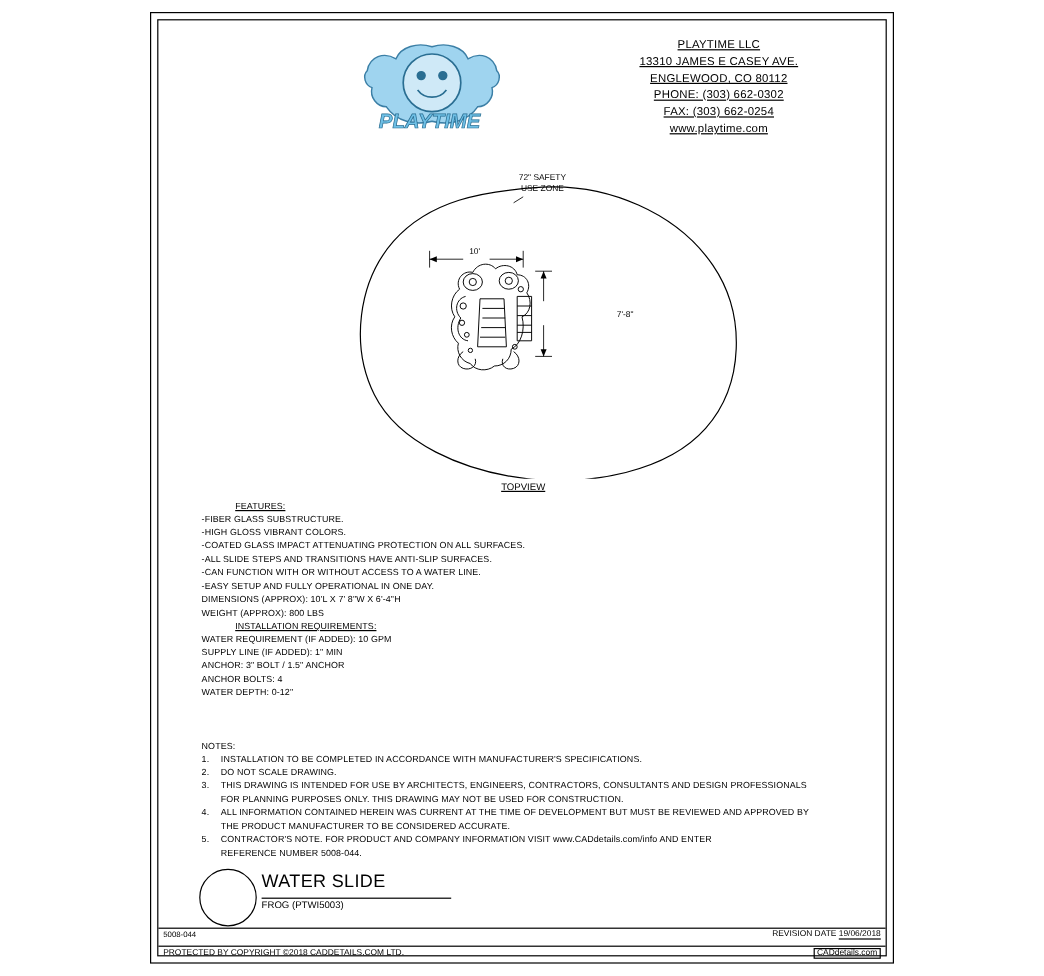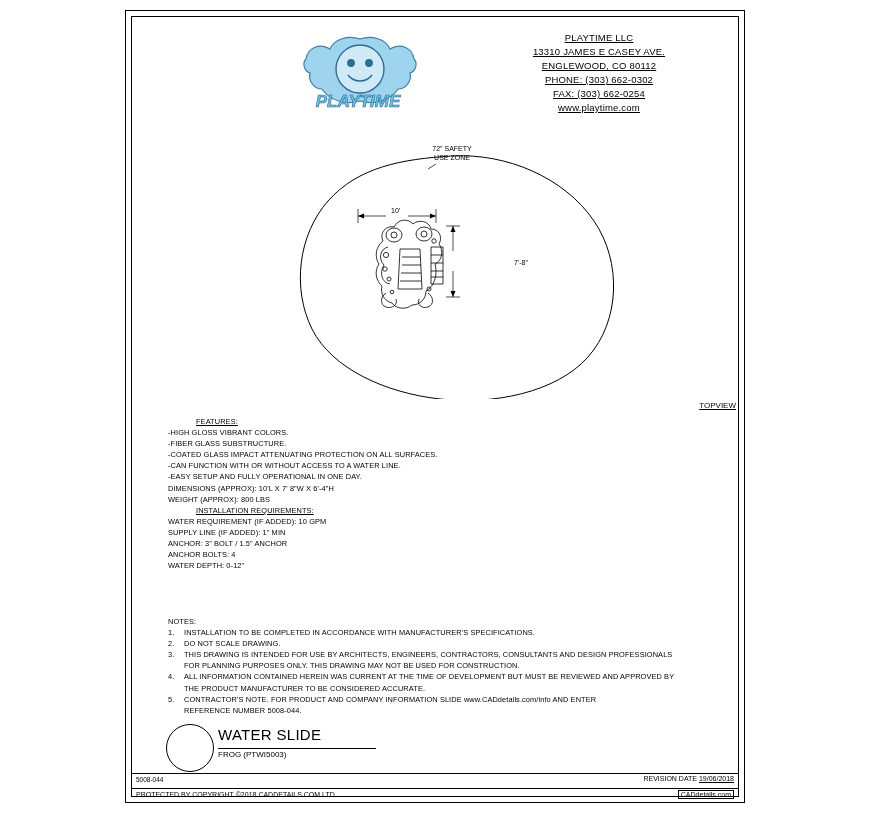--- a/index.html
+++ b/index.html
@@ -71,21 +71,21 @@
     font-size: 7px;
     line-height: 9px;
     text-align: center;
     width: 70px;
   }
   .label-topview {
     position: absolute;
     left: 0;
     top: 272px;
     width: 600px;
-    text-align: right;
+    text-align: center;
     font-size: 8px;
     text-decoration: underline;
   }
   .dim-top {
     position: absolute;
     left: 255px;
     top: 78px;
     font-size: 7px;
   }
   .dim-right {
@@ -296,23 +296,24 @@
       <div>72" SAFETY</div>
       <div>USE ZONE</div>
     </div>
     <div class="dim-top">10'</div>
     <div class="dim-right">7'-8"</div>
     <div class="label-topview">TOPVIEW</div>
   </div>
 
   <div class="textblock" id="features-block">
     <div class="hdr">FEATURES:</div>
+    <div>-FIBER GLASS SUBSTRUCTURE.</div>
     <div>-HIGH GLOSS VIBRANT COLORS.</div>
-    <div>-FIBER GLASS SUBSTRUCTURE.</div>
     <div>-COATED GLASS IMPACT ATTENUATING PROTECTION ON ALL SURFACES.</div>
+    <div>-ALL SLIDE STEPS AND TRANSITIONS HAVE ANTI-SLIP SURFACES.</div>
     <div>-CAN FUNCTION WITH OR WITHOUT ACCESS TO A WATER LINE.</div>
     <div>-EASY SETUP AND FULLY OPERATIONAL IN ONE DAY.</div>
     <div>DIMENSIONS (APPROX): 10'L X 7' 8"W X 6'-4"H</div>
     <div>WEIGHT (APPROX):  800 LBS</div>
     <div class="hdr">INSTALLATION REQUIREMENTS:</div>
     <div>WATER REQUIREMENT (IF ADDED): 10 GPM</div>
     <div>SUPPLY LINE (IF ADDED): 1" MIN</div>
     <div>ANCHOR: 3" BOLT / 1.5" ANCHOR</div>
     <div>ANCHOR BOLTS:  4</div>
     <div>WATER DEPTH: 0-12"</div>
@@ -333,21 +334,21 @@
       <span class="notes-text">THIS DRAWING IS INTENDED FOR USE BY ARCHITECTS, ENGINEERS, CONTRACTORS, CONSULTANTS AND DESIGN PROFESSIONALS</span>
     </div>
     <div class="notes-cont">FOR PLANNING PURPOSES ONLY.  THIS DRAWING MAY NOT BE USED FOR CONSTRUCTION.</div>
     <div class="notes-row">
       <span class="notes-num">4.</span>
       <span class="notes-text">ALL INFORMATION CONTAINED HEREIN WAS CURRENT AT THE  TIME OF DEVELOPMENT BUT MUST BE REVIEWED AND APPROVED BY</span>
     </div>
     <div class="notes-cont">THE PRODUCT MANUFACTURER TO BE CONSIDERED ACCURATE.</div>
     <div class="notes-row">
       <span class="notes-num">5.</span>
-      <span class="notes-text">CONTRACTOR'S NOTE. FOR PRODUCT AND COMPANY INFORMATION SLIDE www.CADdetails.com/info AND ENTER</span>
+      <span class="notes-text">CONTRACTOR'S NOTE. FOR PRODUCT AND COMPANY INFORMATION VISIT www.CADdetails.com/info AND ENTER</span>
     </div>
     <div class="notes-cont">REFERENCE NUMBER 5008-044.</div>
   </div>
 
   <div class="title-area">
     <div class="title-circle"></div>
     <div class="title-main">WATER SLIDE</div>
     <div class="title-rule"></div>
     <div class="title-sub">FROG (PTWI5003)</div>
   </div>

